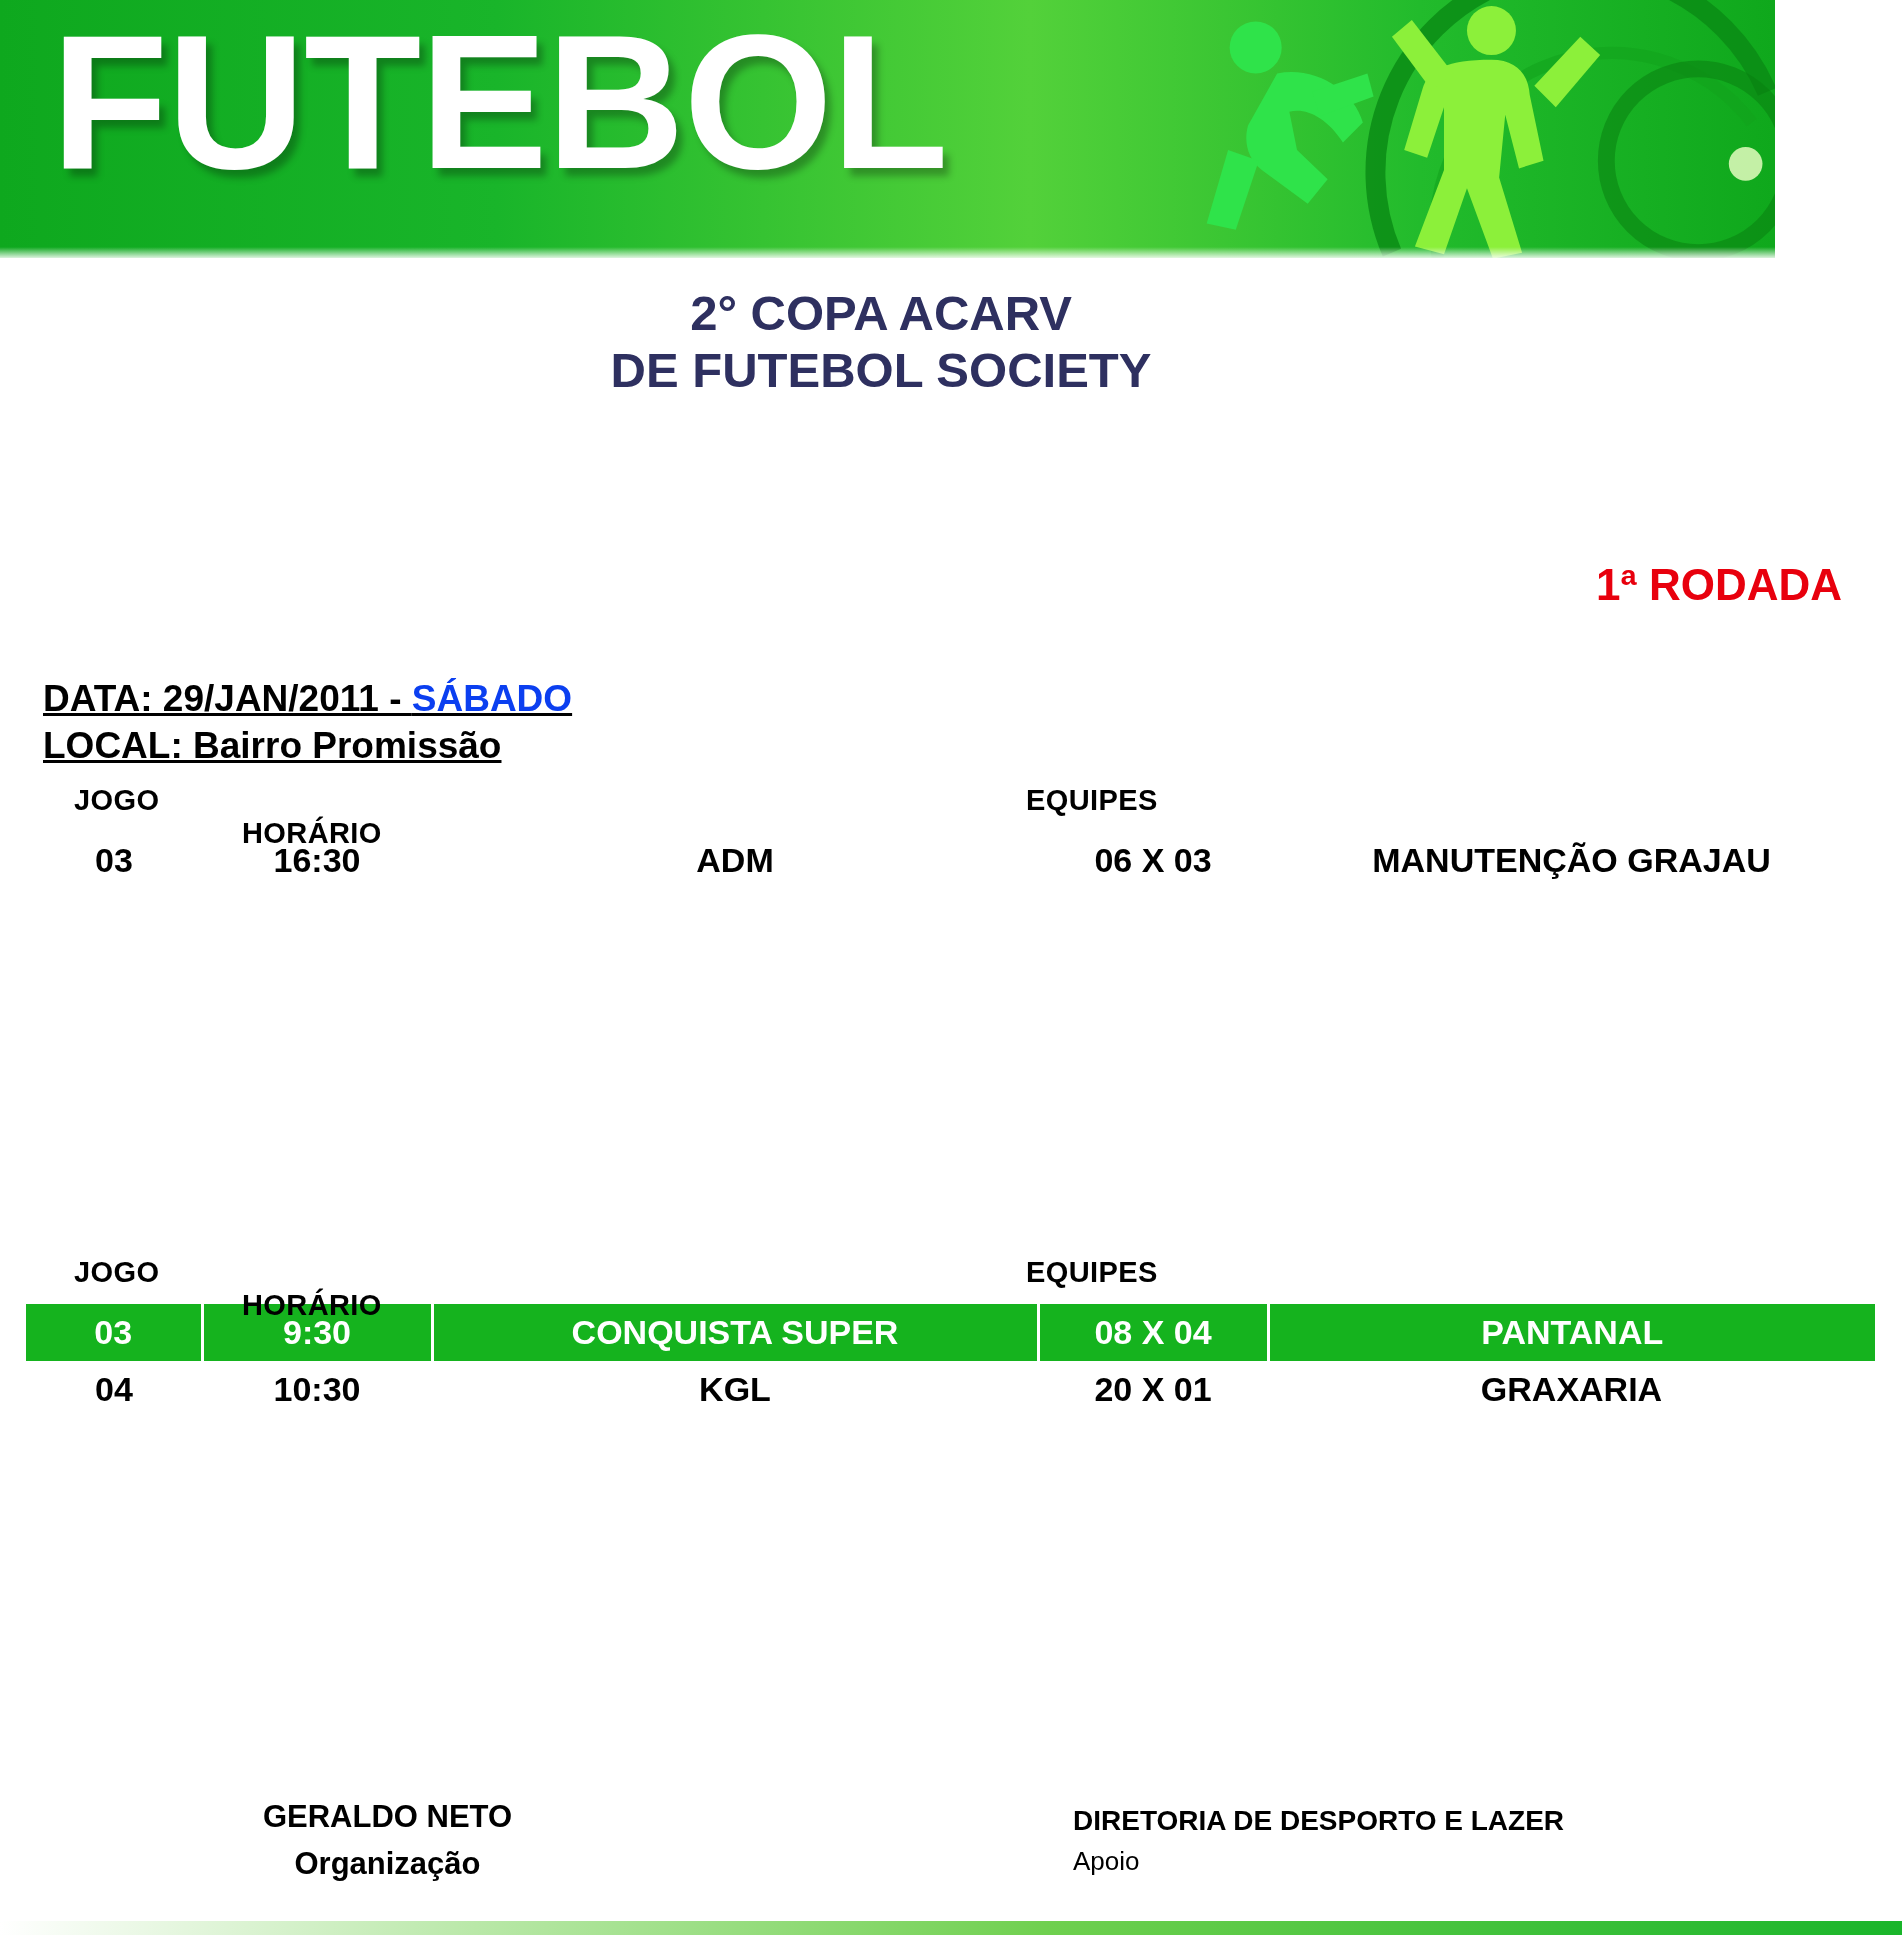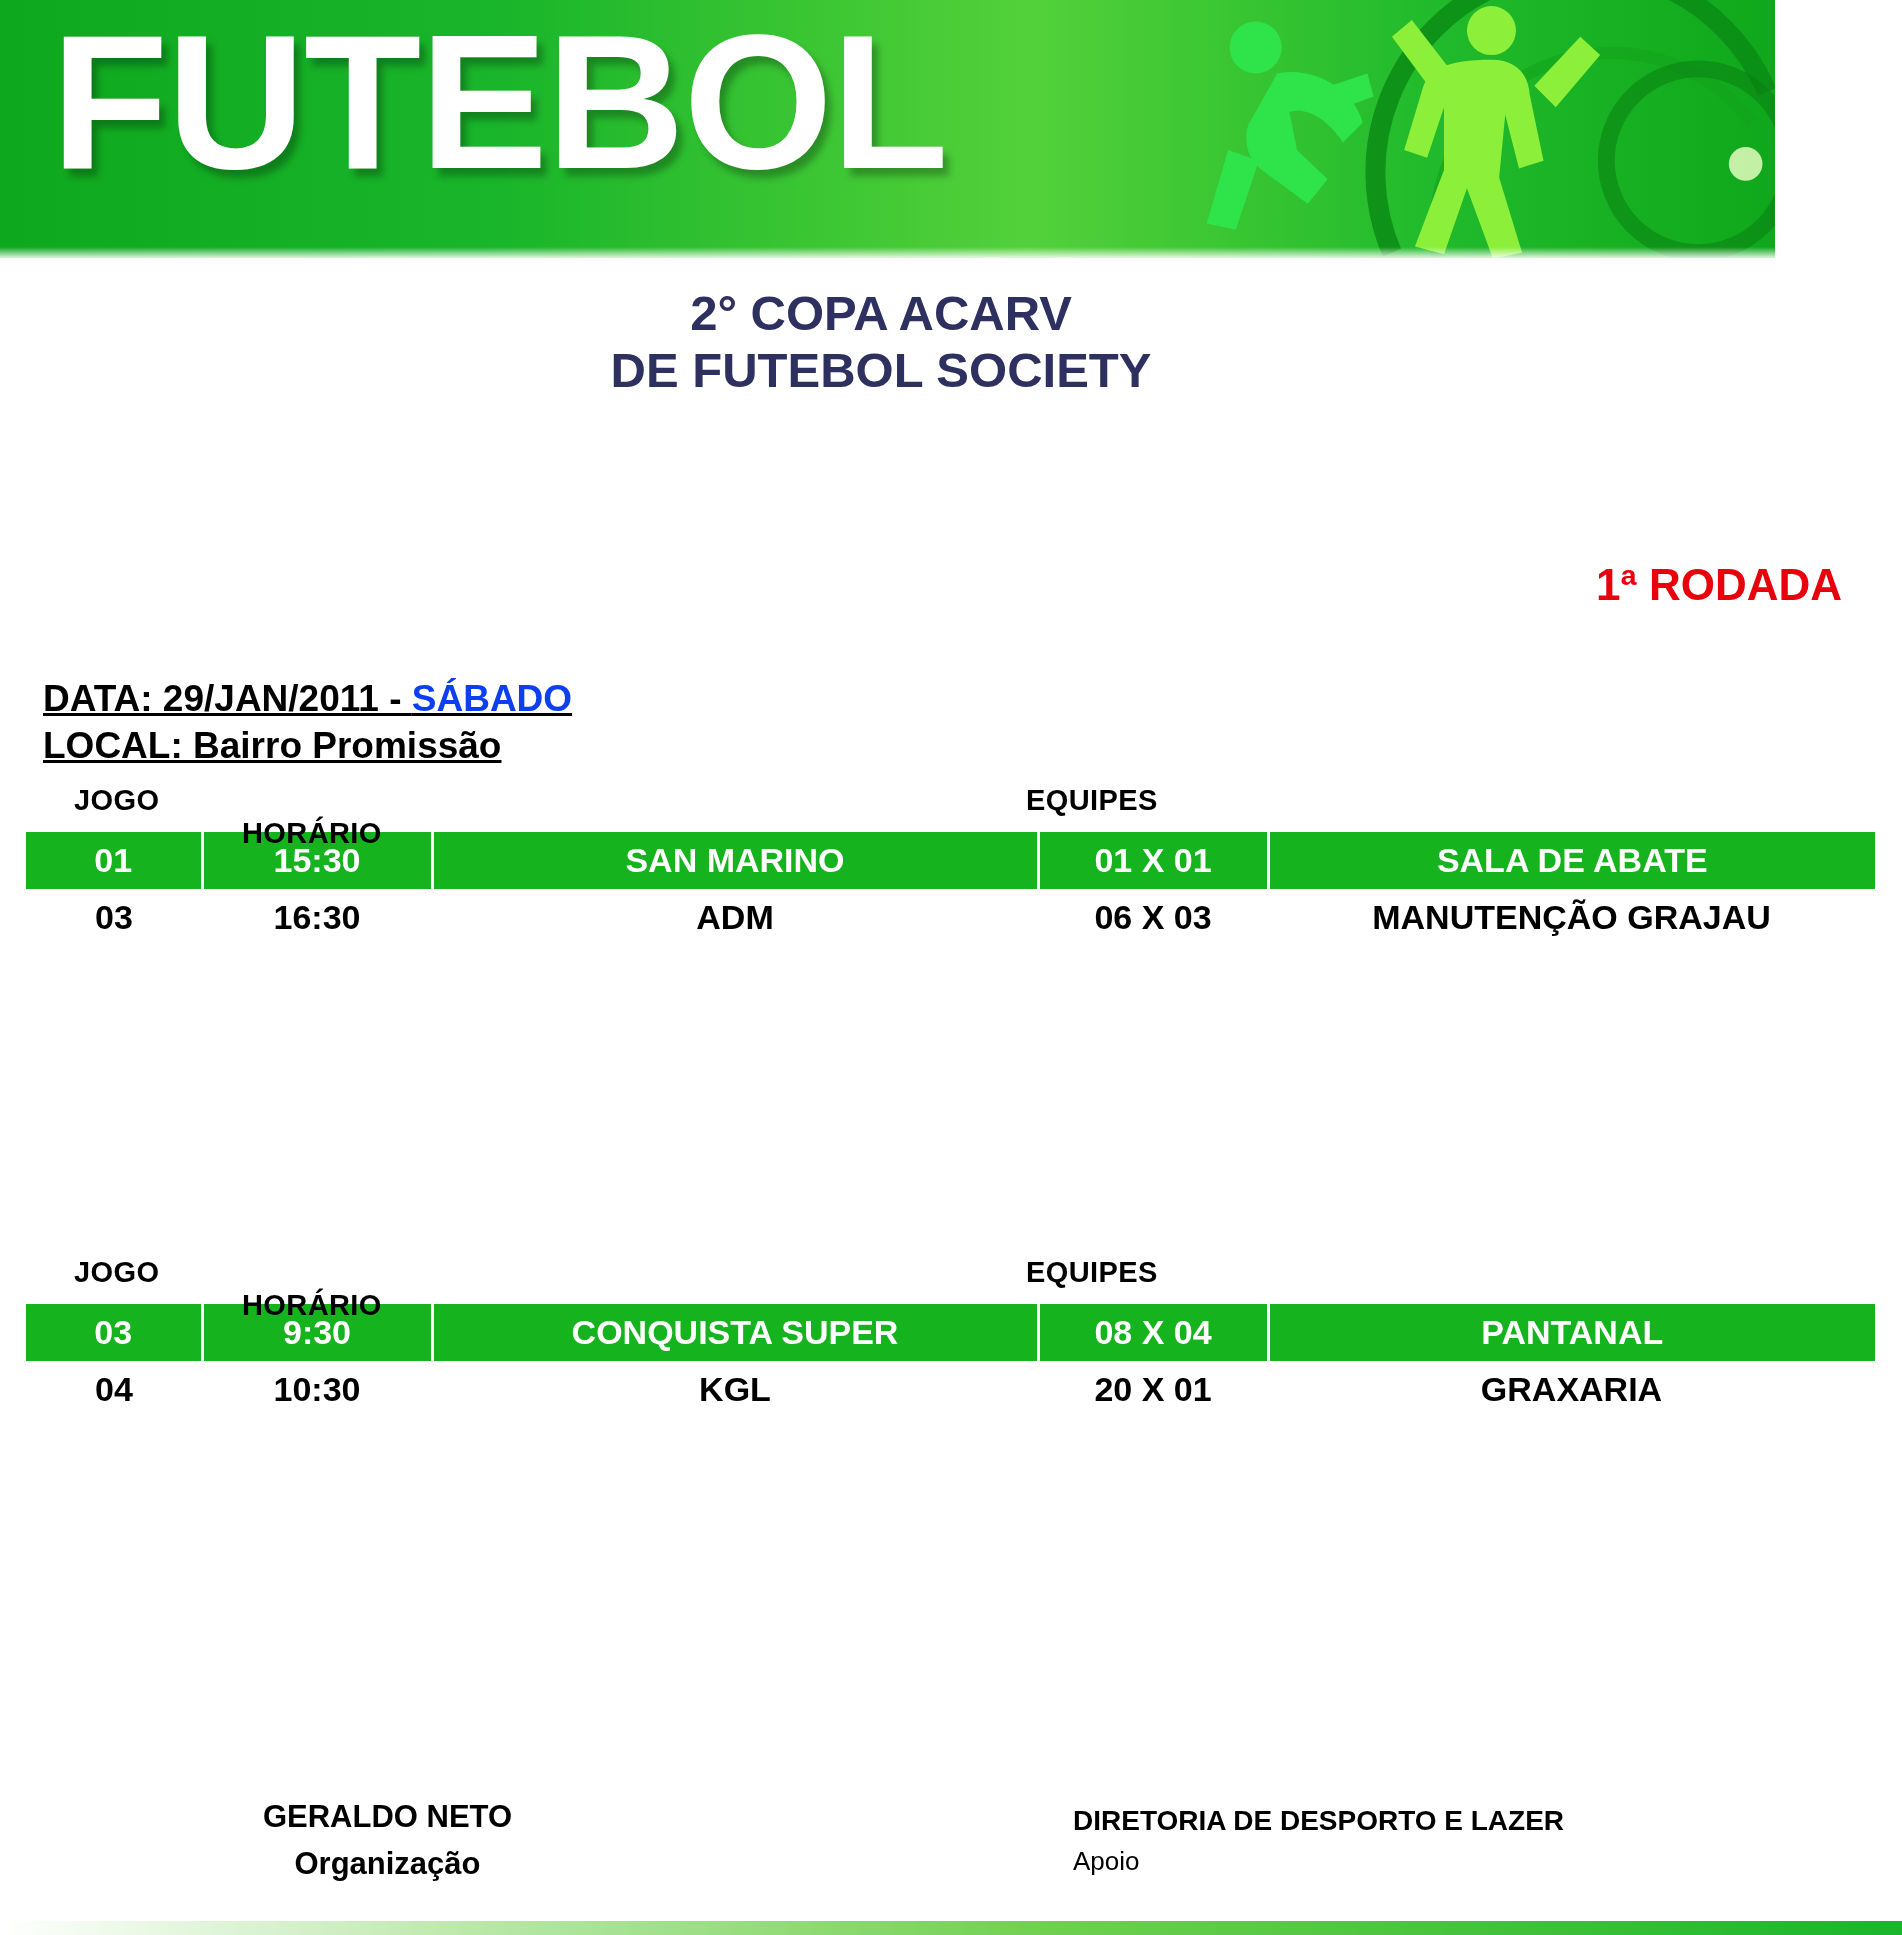--- a/index.html
+++ b/index.html
@@ -243,27 +243,20 @@
   </div>
   <table class="games">
     <colgroup>
       <col class="c-jogo">
         <col class="c-hora">
         <col class="c-home">
         <col class="c-score">
         <col class="c-away">
     </colgroup>
     <tbody>
-      <tr class="highlight">
-        <td>01</td>
-        <td>15:30</td>
-        <td>SAN MARINO</td>
-        <td>01 X 01</td>
-        <td>SALA DE ABATE</td>
-      </tr>
       <tr>
         <td>03</td>
         <td>16:30</td>
         <td>ADM</td>
         <td>06 X 03</td>
         <td>MANUTENÇÃO GRAJAU</td>
       </tr>
     </tbody>
   </table>
 </div>

